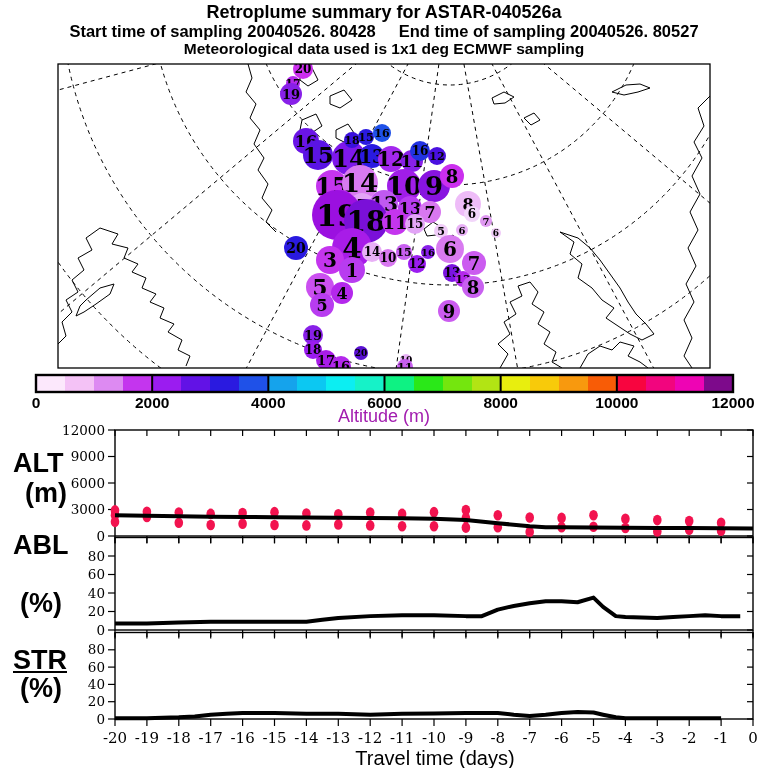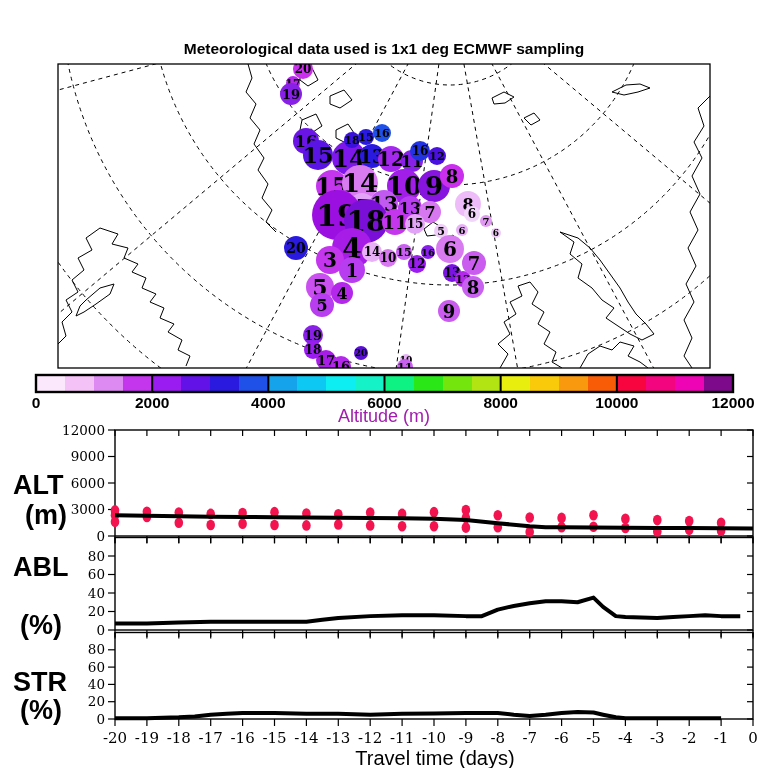--- a/index.html
+++ b/index.html
@@ -8,21 +8,21 @@
   .abs{position:absolute;}
   .title{left:0;width:768px;text-align:center;font-weight:700;color:#000;
          font-family:"Liberation Sans",sans-serif;white-space:pre;}
   .t1{top:2px;font-size:18px;}
   .t2{top:22px;font-size:16.5px;}
   .t3{top:40px;font-size:15.5px;}
   .seriflbl{font-family:Liberation Sans, sans-serif;color:#a21caf;}
   .cb-label{top:406px;left:0;width:768px;text-align:center;font-size:18px;}
   .side{font-weight:700;color:#000;letter-spacing:0px;line-height:1;
         font-family:"Liberation Sans",sans-serif;}
-  .side-big{font-size:27px;margin-top:22px;}
+  .side-big{font-size:27px;}
   .xaxis-label{top:747px;left:115px;width:640px;text-align:center;
                font-size:20px;font-weight:400;color:#000;}
   svg{position:absolute;left:0;top:0;}
   svg text{user-select:none;}
 </style>
 </head>
 <body>
 
 <div id="figure">
 
@@ -594,25 +594,27 @@
         <text x="561.6" y="743" text-anchor="middle" font-family="&quot;DejaVu Serif&quot;,serif" font-size="15" fill="#000">-6</text>
         <text x="593.5" y="743" text-anchor="middle" font-family="&quot;DejaVu Serif&quot;,serif" font-size="15" fill="#000">-5</text>
         <text x="625.4" y="743" text-anchor="middle" font-family="&quot;DejaVu Serif&quot;,serif" font-size="15" fill="#000">-4</text>
         <text x="657.3" y="743" text-anchor="middle" font-family="&quot;DejaVu Serif&quot;,serif" font-size="15" fill="#000">-3</text>
         <text x="689.2" y="743" text-anchor="middle" font-family="&quot;DejaVu Serif&quot;,serif" font-size="15" fill="#000">-2</text>
         <text x="721.1" y="743" text-anchor="middle" font-family="&quot;DejaVu Serif&quot;,serif" font-size="15" fill="#000">-1</text>
         <text x="753" y="743" text-anchor="middle" font-family="&quot;DejaVu Serif&quot;,serif" font-size="15" fill="#000">0</text>
       </g>
   </svg>
 
+  <div class="abs title t1">Retroplume summary for ASTAR-040526a</div>
+  <div class="abs title t2">Start time of sampling 20040526. 80428     End time of sampling 20040526. 80527</div>
   <div class="abs title t3">Meteorological data used is 1x1 deg ECMWF sampling</div>
 
   <div class="abs seriflbl cb-label">Altitude (m)</div>
 
   <div class="abs side side-big" style="left:13px;top:450px;">ALT</div>
   <div class="abs side side-big" style="left:25px;top:480px;">(m)</div>
   <div class="abs side side-big" style="left:13px;top:532px;">ABL</div>
   <div class="abs side side-big" style="left:20px;top:590px;">(%)</div>
-  <div class="abs side side-big" style="left:13px;top:647px;">STR</div>
+  <div class="abs side side-big" style="left:13px;top:647px;text-decoration:underline;">STR</div>
   <div class="abs side side-big" style="left:20px;top:675px;">(%)</div>
 
   <div class="abs xaxis-label">Travel time (days)</div>
 </div>
 
 </body></html>

